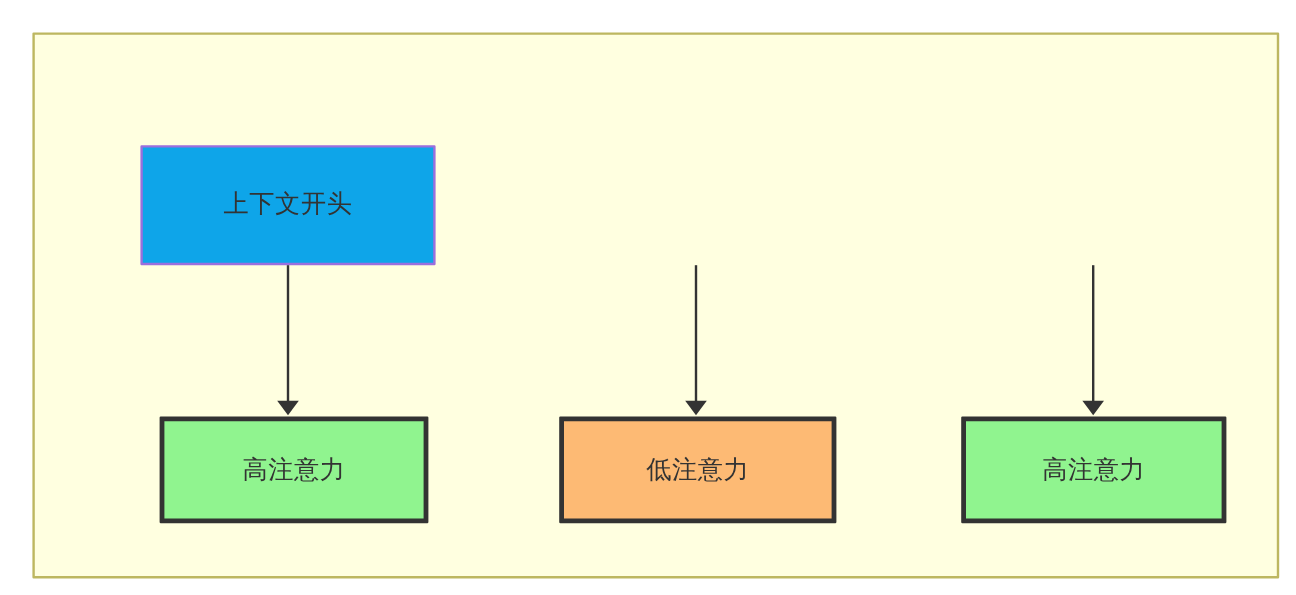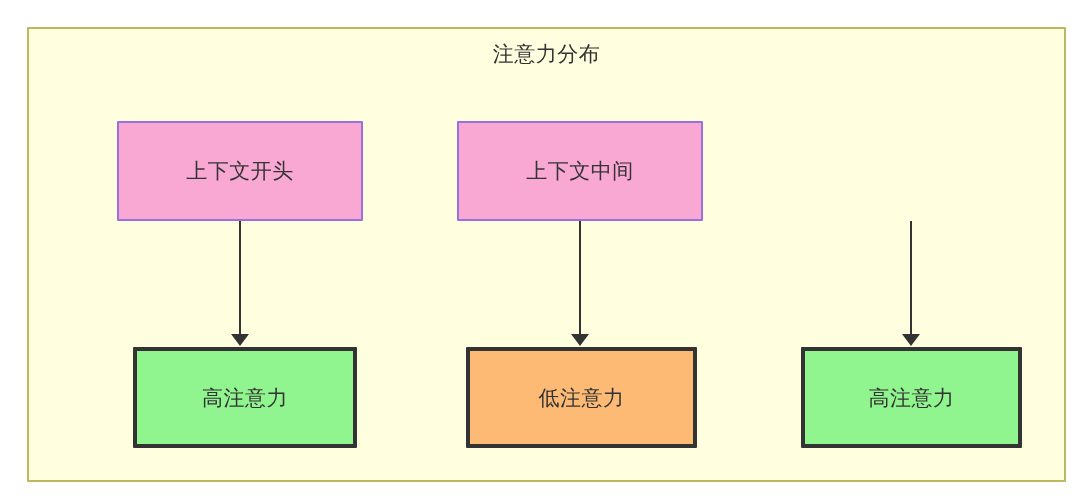--- a/index.html
+++ b/index.html
@@ -46,21 +46,21 @@
     letter-spacing: 0.5px;
     white-space: nowrap;
   }
 
   
   .node-top {
     position: absolute;
     box-sizing: border-box;
     width: 246px;
     height: 100px;
-    background: #f9a8d4;
+    background: #0ea5e9;
     border: 2px solid #9b6fdd;
     border-radius: 1px;
     display: flex;
     align-items: center;
     justify-content: center;
   }
   .node-top .node-label {
     font-size: 21px;
     line-height: 26px;
     color: #333333;
@@ -69,21 +69,21 @@
   }
 
   .top-1 { left: 88px;  top: 92px; }
   .top-2 { left: 428px; top: 92px; }
   .top-3 { left: 758px; top: 92px; }
 
   
   .node-bottom {
     position: absolute;
     box-sizing: border-box;
-    height: 101px;
+    height: 89px;
     border: 4px solid #333333;
     border-radius: 1px;
     display: flex;
     align-items: center;
     justify-content: center;
   }
   .node-bottom .node-label {
     font-size: 21px;
     line-height: 26px;
     color: #333333;
@@ -117,29 +117,25 @@
   .arrow-2 { left: 542px; top: 305px; }
   .arrow-3 { left: 873px; top: 305px; }
 </style>
 </head>
 <body>
 
 <div id="canvas">
 
   <div class="subgraph">
 
-    <div class="subgraph-title">注意力分布</div>
 
     <div class="node-top top-1">
       <span class="node-label">上下文开头</span>
     </div>
 
-    <div class="node-top top-2">
-      <span class="node-label">上下文中间</span>
-    </div>
 
 
     <div class="edge edge-1"></div>
     <div class="arrowhead arrow-1"></div>
 
     <div class="edge edge-2"></div>
     <div class="arrowhead arrow-2"></div>
 
     <div class="edge edge-3"></div>
     <div class="arrowhead arrow-3"></div>

